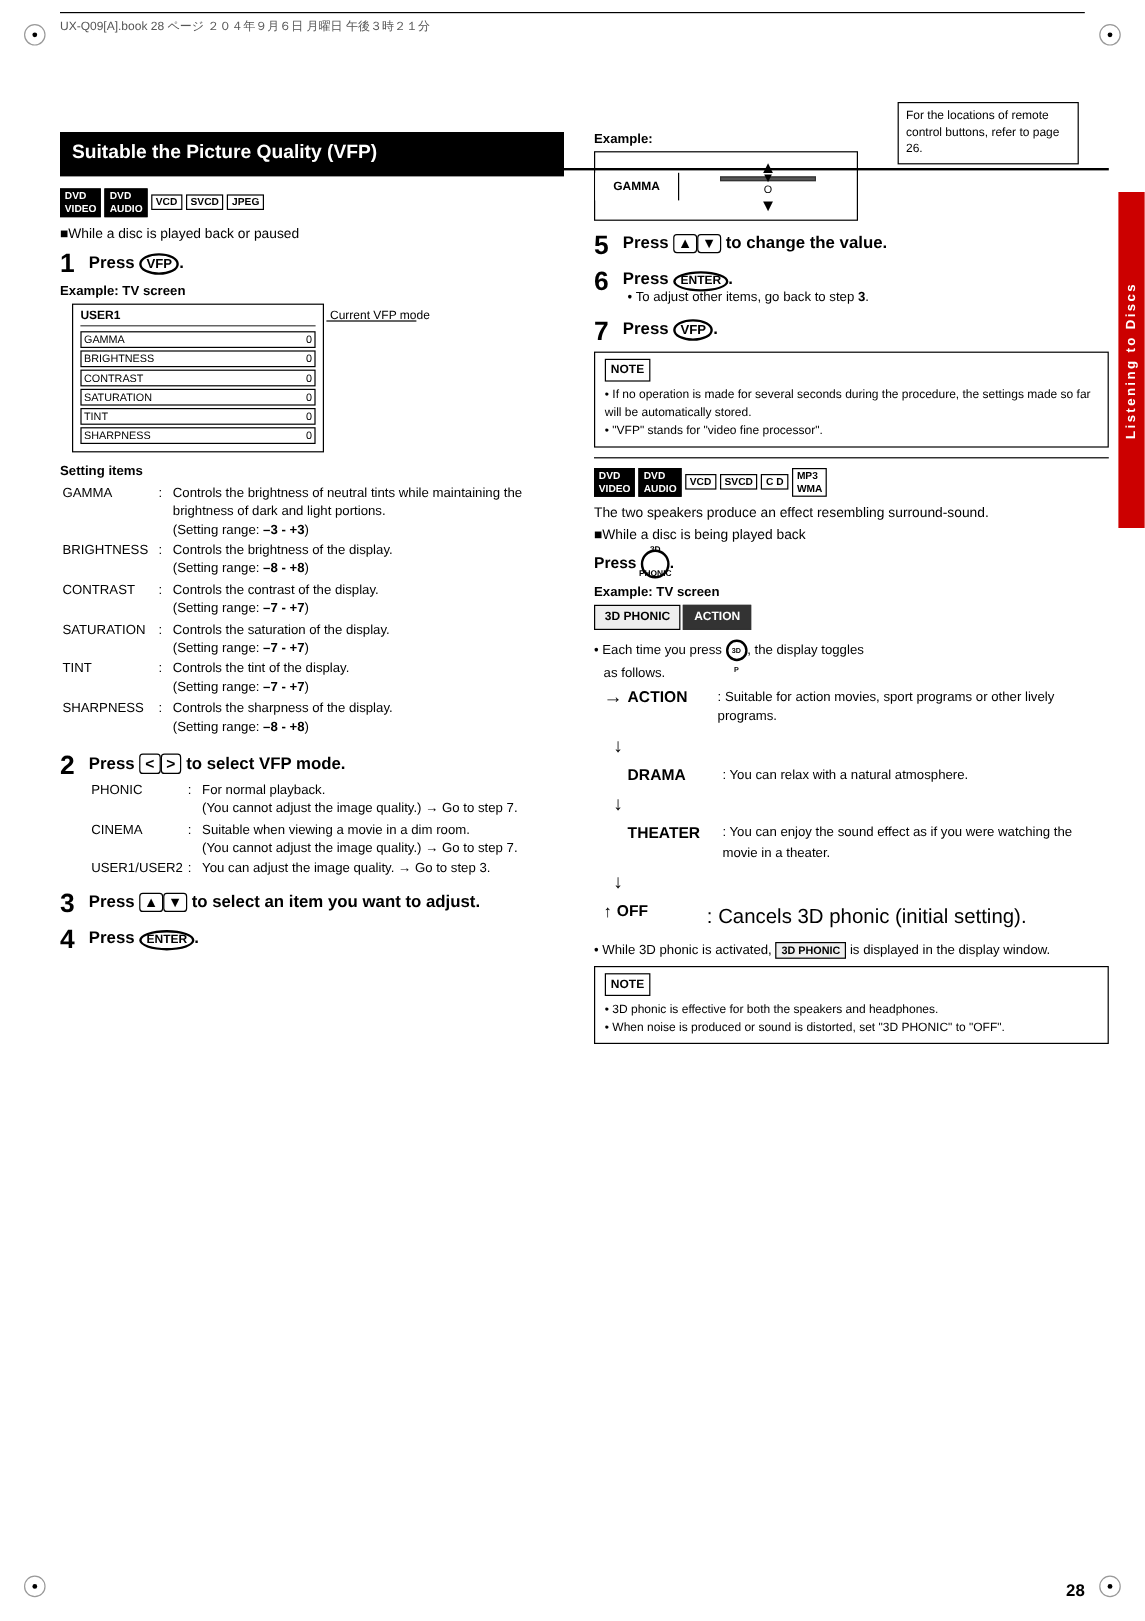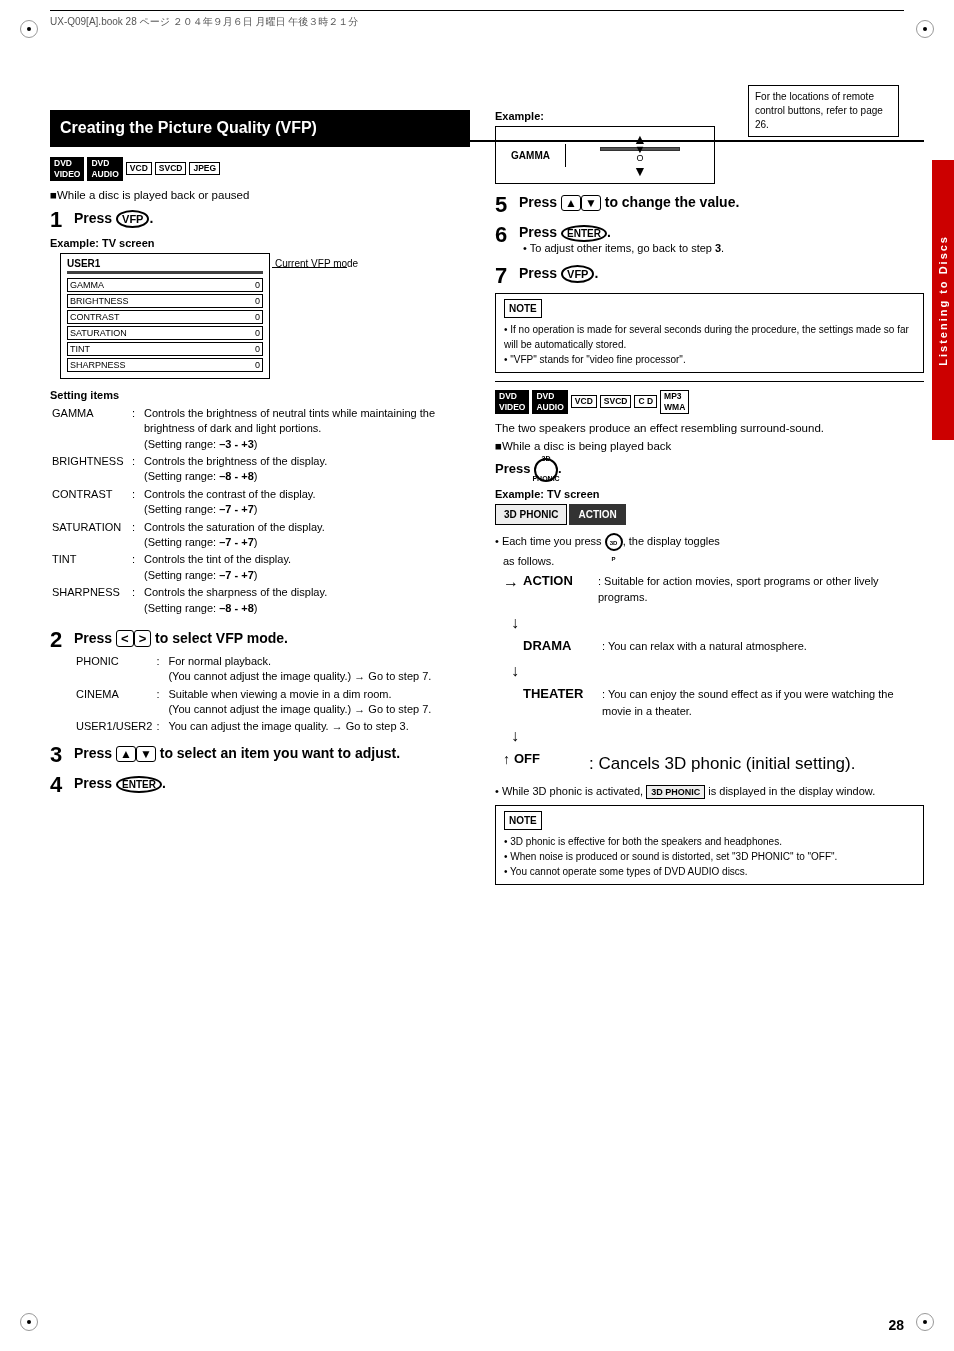--- a/index.html
+++ b/index.html
@@ -133,21 +133,21 @@
       border: 1px solid #000;
       width: 210px;
       padding: 4px 6px;
       margin-bottom: 8px;
       position: relative;
     }
     .tv-screen-title {
       font-size: 10px;
       font-weight: bold;
       margin-bottom: 4px;
-      border-bottom: 3px solid #404040;
+      border-bottom: 1px solid #404040;
       padding-bottom: 2px;
     }
     .tv-row {
       display: flex;
       justify-content: space-between;
       align-items: center;
       font-size: 9.5px;
       padding: 1px 2px;
       border: 1px solid #000;
       margin-bottom: 2px;
@@ -363,21 +363,21 @@
 
 <div class="side-tab">
   <span style="writing-mode:vertical-rl;transform:rotate(180deg);letter-spacing:2px;">Listening to Discs</span>
 </div>
 
 <div class="main-content">
 
   <div class="left-col">
 
     <div class="section-header">
-      <span>Creating the Picture Quality (VFP)</span>
+      <span>Suitable the Picture Quality (VFP)</span>
     </div>
 
     <div class="format-badges badge-group">
       <span class="b filled">DVD<br>VIDEO</span>
       <span class="b filled">DVD<br>AUDIO</span>
       <span class="b vcd">VCD</span>
       <span class="b svcd">SVCD</span>
       <span class="b jpeg">JPEG</span>
     </div>
 
@@ -613,21 +613,20 @@
     </div>
 
     <div style="font-size:11px;margin:4px 0;">
       • While 3D phonic is activated, <span class="inline-button">3D PHONIC</span> is displayed in the display window.
     </div>
 
     <div class="note-box">
       <div class="note-box-header">NOTE</div>
       <div class="note-small">• 3D phonic is effective for both the speakers and headphones.</div>
       <div class="note-small">• When noise is produced or sound is distorted, set "3D PHONIC" to "OFF".</div>
-      <div class="note-small">• You cannot operate some types of DVD AUDIO discs.</div>
     </div>
 
   </div>
 </div>
 
 <div class="page-number">28</div>
 
 <div style="position:absolute;top:140px;left:50px;right:30px;height:2px;background:#000;"></div>
 
 </body></html>

